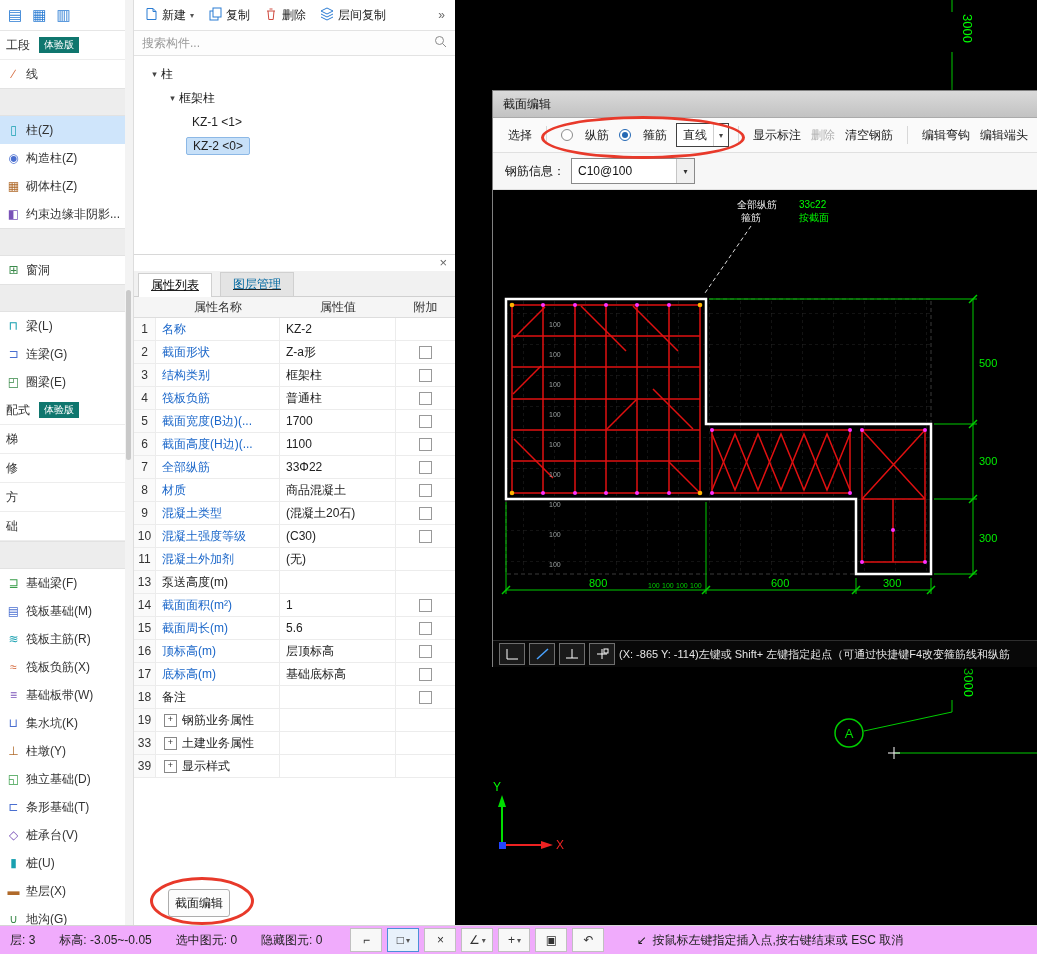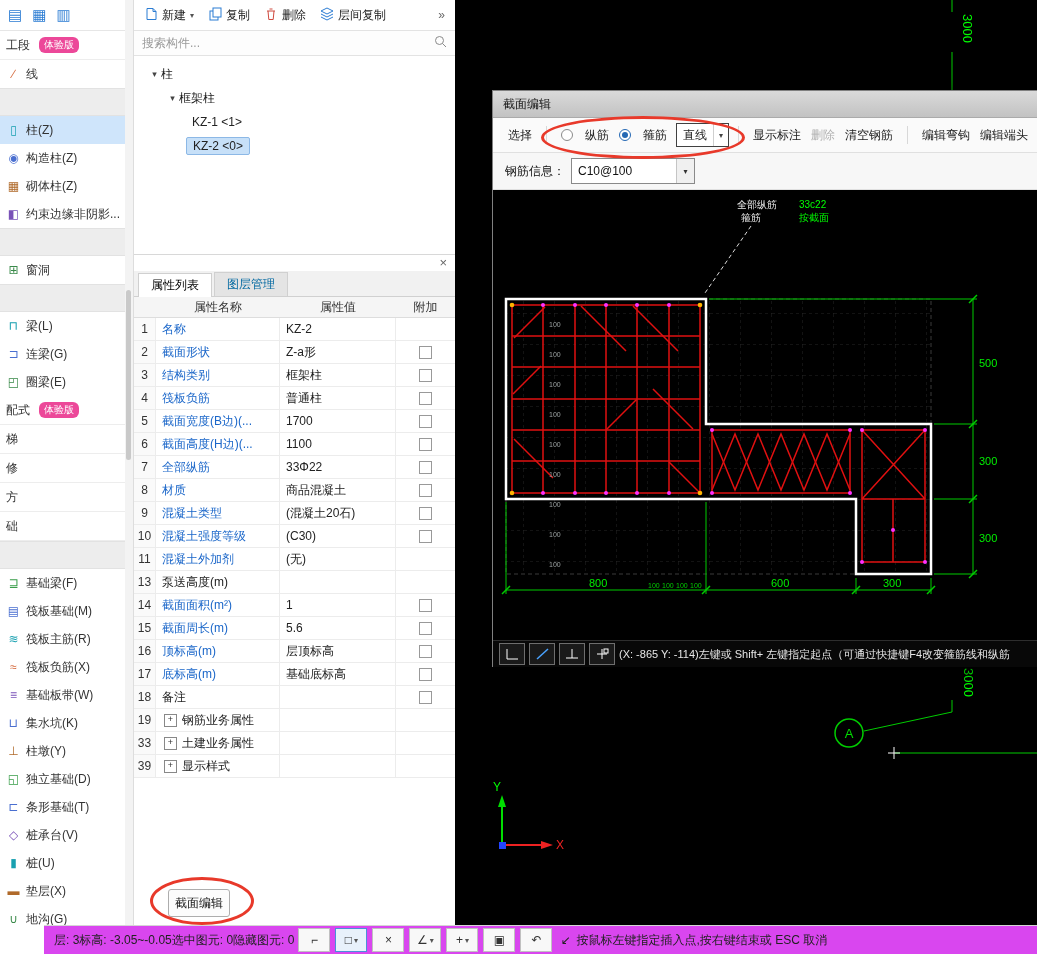--- a/index.html
+++ b/index.html
@@ -6,39 +6,39 @@
   body{position:relative;width:1037px;height:954px;overflow:hidden;background:#fff;
        font-family:"Liberation Sans","DejaVu Sans",sans-serif;font-size:12px;color:#222;}
   
   .sidebar{position:absolute;left:0;top:0;width:125px;height:925px;background:#fff;border-right:1px solid #e0e0e0;overflow:hidden;}
   .top-icons{height:30px;display:flex;align-items:center;gap:10px;padding-left:8px;color:#2b7cd3;font-size:15px;border-bottom:1px solid #e6e6e6;}
   .sb-item{height:28px;display:flex;align-items:center;gap:5px;padding-left:6px;font-size:12px;color:#333;white-space:nowrap;overflow:hidden;}
   .sb-item.group{border-bottom:1px solid #ededed;text-align:right;}
   .sb-item.sel{background:#cfe5fb;}
   .sb-band{height:26px;background:#ededed;border-top:1px solid #e2e2e2;border-bottom:1px solid #e2e2e2;}
   .sb-ic{width:15px;flex:0 0 15px;text-align:center;font-size:12px;}
-  .badge{background:#ec4899;color:#fff;font-size:10px;padding:1px 5px;border-radius:6px;margin-left:4px;}
+  .badge{background:#0f766e;color:#fff;font-size:10px;padding:1px 5px;border-radius:0;margin-left:4px;}
   .sb-scroll{position:absolute;left:125px;top:0;width:8px;height:925px;background:#f3f3f3;border-right:1px solid #ddd;}
   .sb-thumb{position:absolute;left:1px;top:290px;width:5px;height:170px;background:#c9c9c9;border-radius:3px;}
   
   .midpanel{position:absolute;left:134px;top:0;width:321px;height:925px;background:#fff;border-right:1px solid #cfcfcf;}
   .mp-toolbar{height:30px;display:flex;align-items:center;border-bottom:1px solid #e3e3e3;padding:0 4px;gap:2px;}
   .tbtn{display:flex;align-items:center;gap:4px;padding:0 6px;height:24px;font-size:12px;color:#222;}
   .caret{font-size:8px;color:#555;}
   .more{margin-left:auto;color:#666;padding-right:6px;}
   .mp-search{height:24px;border-bottom:1px solid #e3e3e3;display:flex;align-items:center;padding:0 8px;color:#9a9a9a;background:#fdfdfd;}
   .mp-search .ph{flex:1;}
   .mp-tree{height:200px;padding-top:6px;}
   .trow{height:24px;display:flex;align-items:center;font-size:12px;color:#222;}
   .texp{width:13px;font-size:9px;color:#444;text-align:center;}
   .tsel{background:#c7e0f8;border:1px solid #8cb8e6;padding:1px 6px;border-radius:2px;}
   .mp-props{position:absolute;left:0;top:254px;right:0;bottom:0;border-top:1px solid #d8d8d8;}
   .close-strip{height:16px;position:relative;}
   .close-x{position:absolute;right:8px;top:0;color:#666;font-size:13px;line-height:16px;}
-  .ptabs{height:25px;display:flex;align-items:flex-end;background:#f1f1f1;border-bottom:1px solid #d0d0d0;padding-left:4px;gap:2px;}
+  .ptabs{height:25px;display:flex;align-items:flex-end;background:#f1f1f1;border-bottom:1px solid #d0d0d0;padding-left:4px;gap:8px;text-decoration:underline;}
   .ptab{padding:3px 12px;font-size:12px;color:#0369a1;background:#e4e4e4;border:1px solid #d0d0d0;border-bottom:none;}
   .ptab.active{background:#fff;color:#000;position:relative;top:1px;}
   .phead,.prow{display:grid;grid-template-columns:22px 124px 116px 1fr;align-items:stretch;}
   .phead{height:20px;background:#f5f5f5;border-bottom:1px solid #ddd;color:#333;}
   .phead span{display:flex;align-items:center;justify-content:center;}
   .prow{height:22px;border-bottom:1px solid #ececec;}
   .pn{display:flex;align-items:center;justify-content:center;color:#333;background:#fafafa;border-right:1px solid #ececec;}
   .pname{display:flex;align-items:center;padding-left:6px;white-space:nowrap;overflow:hidden;border-right:1px solid #ececec;}
   .pname.blue{color:#1a66c9;}
   .pval{display:flex;align-items:center;padding-left:6px;white-space:nowrap;overflow:hidden;border-right:1px solid #ececec;color:#222;}
@@ -65,21 +65,21 @@
   .ellipse-tb{position:absolute;left:48px;top:-2px;width:198px;height:37px;border:3px solid #e8392a;border-radius:50%;pointer-events:none;z-index:6;}
   .sw-rebar{height:36px;display:flex;align-items:center;background:#f7f7f7;border-bottom:1px solid #e0e0e0;padding-left:12px;color:#111;}
   .combo2{display:flex;align-items:center;width:122px;height:24px;border:1px solid #8a8a8a;background:#fff;margin-left:6px;}
   .c2v{flex:1;padding-left:6px;}
   .c2c{width:17px;height:100%;border-left:1px solid #c5c5c5;display:flex;align-items:center;justify-content:center;font-size:8px;color:#333;background:#f0f0f0;}
   .sw-canvas{position:relative;height:450px;background:#000;overflow:hidden;}
   .sw-bottom{height:26px;background:#080808;border-top:1px solid #2e2e2e;display:flex;align-items:center;padding-left:6px;gap:4px;}
   .swb{width:24px;height:20px;border:1px solid #6e6e6e;background:#1a1a1a;display:flex;align-items:center;justify-content:center;}
   .sw-status{color:#e6e6e6;font-size:11px;white-space:nowrap;overflow:hidden;}
   
-  .statusbar{position:absolute;left:0;right:0;bottom:0;height:28px;background:#d946ef;border-top:1px solid #d5d5d5;display:flex;align-items:center;font-size:12px;color:#222;padding-left:10px;margin-left:44px;}
+  .statusbar{position:absolute;left:0;right:0;bottom:0;height:28px;background:#f0abfc;border-top:1px solid #d5d5d5;display:flex;align-items:center;font-size:12px;color:#222;padding-left:10px;gap:24px;}
   .sbi{display:flex;gap:5px;align-items:center;margin-left:4px;}
   .sbtn{min-width:24px;height:22px;border:1px solid #c0c0c0;background:#f8f8f8;display:flex;align-items:center;justify-content:center;font-size:12px;color:#333;gap:2px;padding:0 3px;}
   .sbtn.on{border-color:#4a90d9;background:#e8f1fb;}
   .hint{display:flex;gap:6px;align-items:center;margin-left:8px;white-space:nowrap;}
 </style>
 </head>
 <body>
 
 <div class="sidebar">
   <div class="top-icons">

